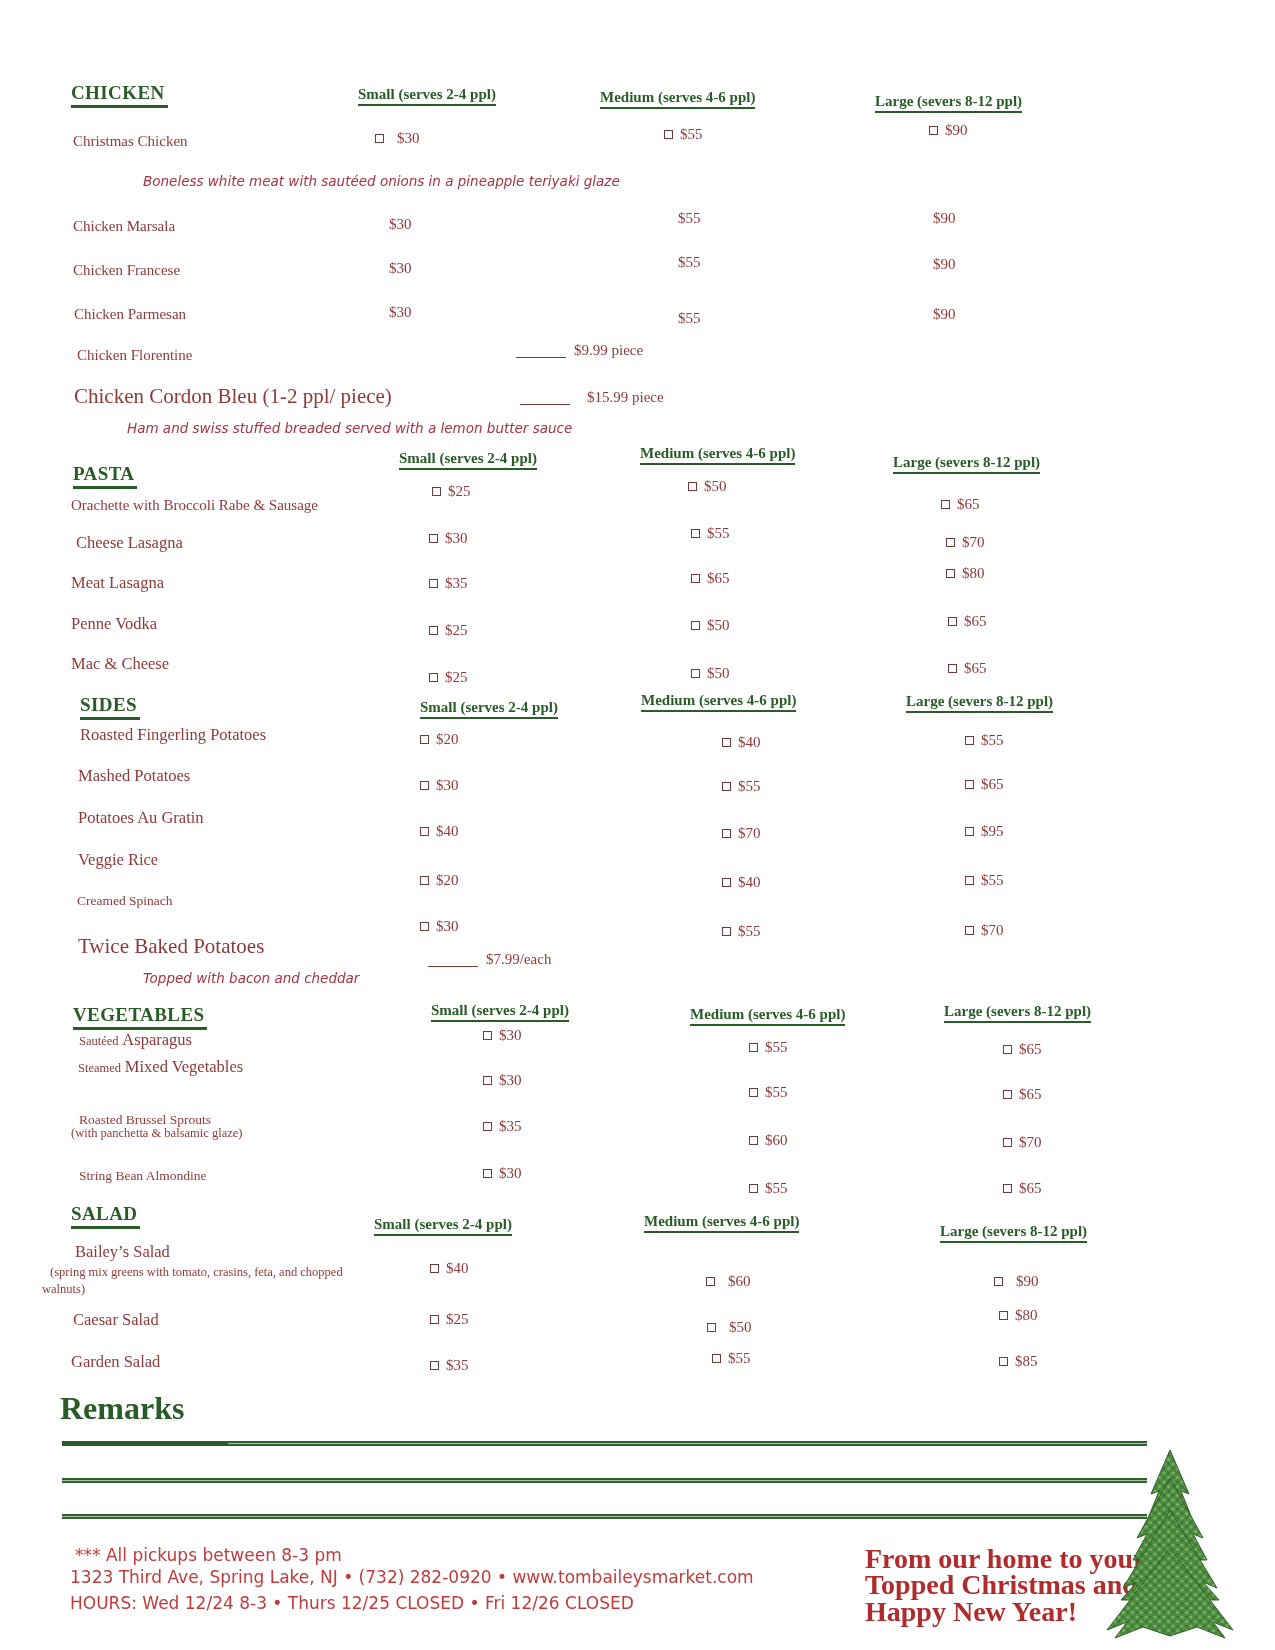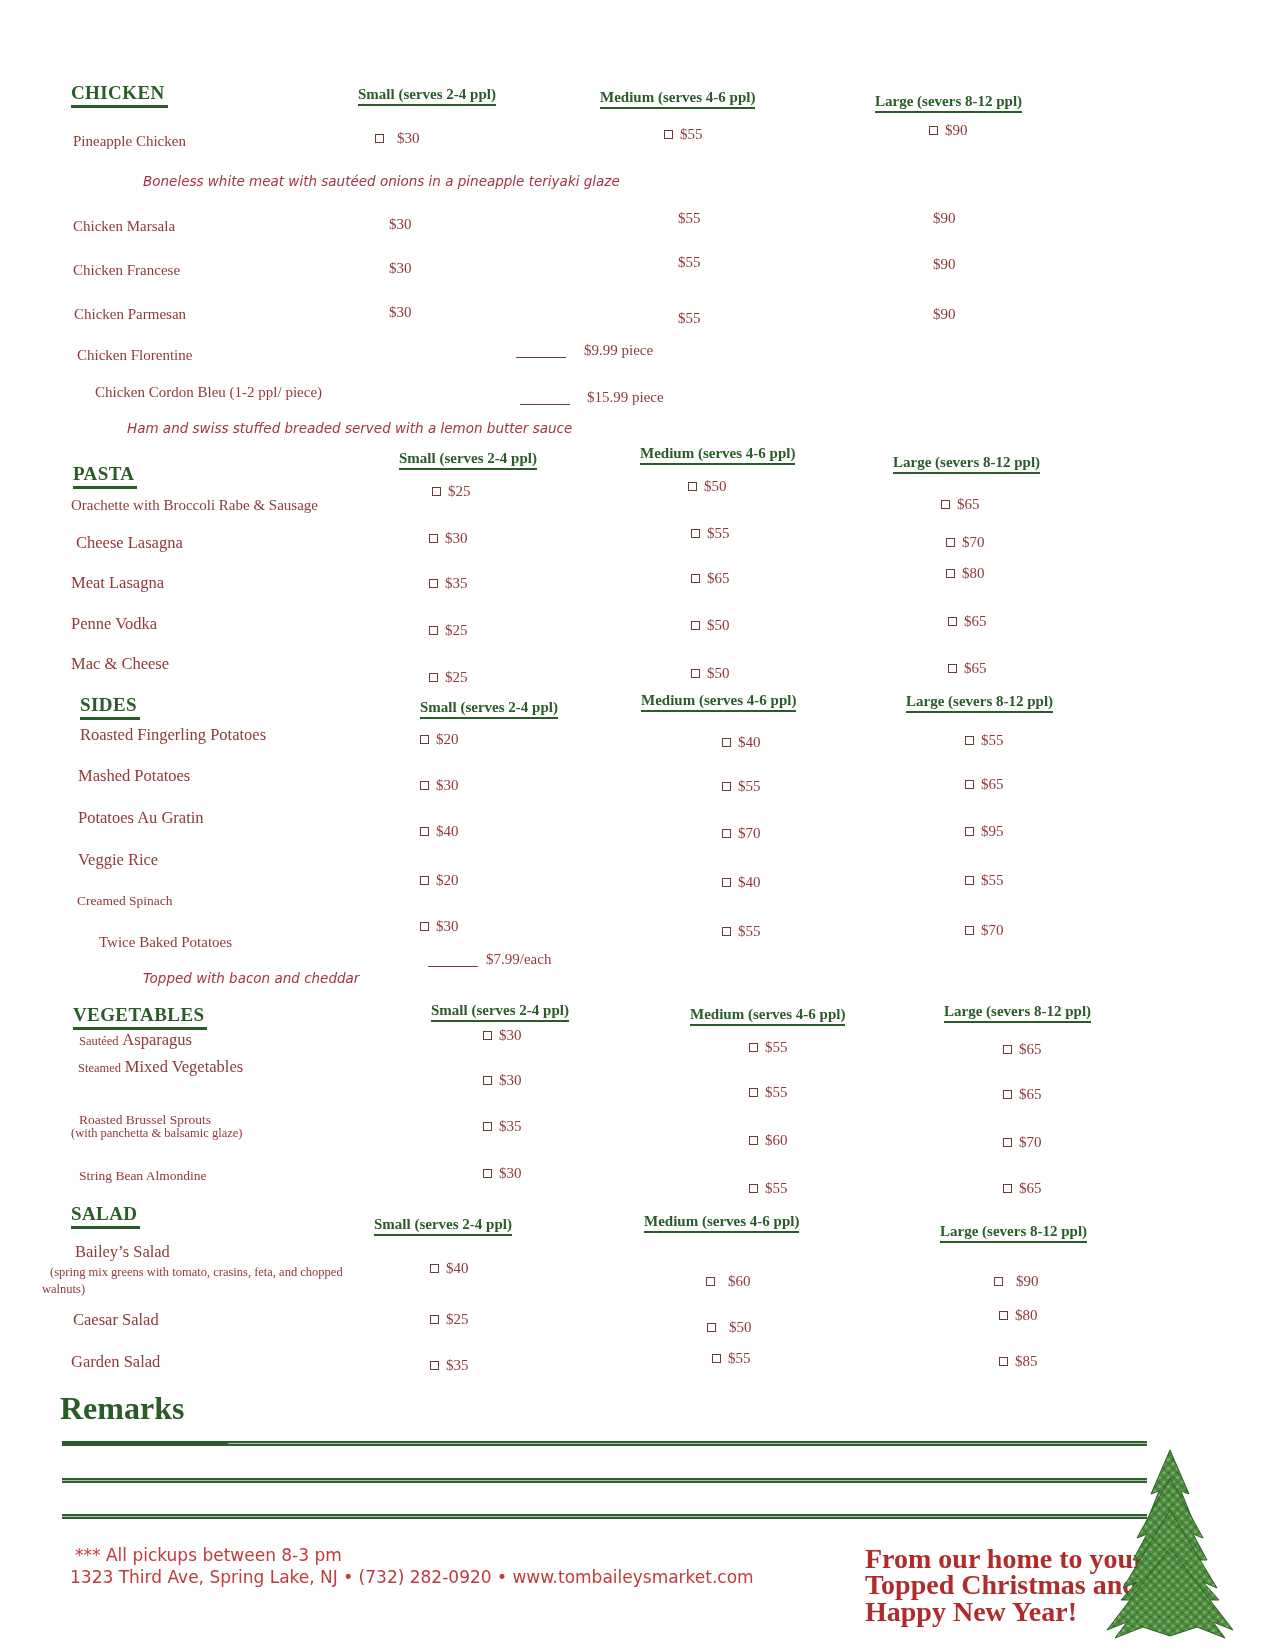--- a/index.html
+++ b/index.html
@@ -5,21 +5,21 @@
   html,body { margin:0; padding:0; background:#fff; }
   .page { position:relative; width:1243px; height:1650px; background:#fff;
           font-family:"Liberation Serif", serif; overflow:hidden; }
 
   .sec  { position:absolute; color:#2a5c28; font-weight:bold; font-size:19px;
           letter-spacing:.4px; border-bottom:3px solid #2a5c28; padding:0 3px 1px 0; white-space:nowrap; }
   .ch   { position:absolute; color:#2a5c28; font-weight:bold; font-size:15px;
           border-bottom:2px solid #2a5c28; padding-bottom:1px; white-space:nowrap; }
   .it   { position:absolute; color:#8e3a39; font-size:15px; white-space:nowrap; }
   .it-md{ font-size:16.5px; }
-  .it-lg{ font-size:15px;margin-left:21px; }
+  .it-lg{ font-size:21px; }
   .it-sm{ font-size:13.5px; }
   .pr   { position:absolute; color:#8e3a39; font-size:15px; display:flex;
           align-items:center; gap:7px; white-space:nowrap; }
   .gap-w{ gap:13px; }
   .chk  { width:7px; height:7px; border:1.5px solid #6f3c3c; background:#fff; flex:none; }
   .blank{ display:inline-block; width:50px; height:13px; border-bottom:1.5px solid #7c3b3b; flex:none; }
   .desc { position:absolute; color:#a53342; font-style:italic; font-size:13.5px;
           font-family:"DejaVu Sans","Liberation Sans",sans-serif; white-space:nowrap; }
   .note { position:absolute; color:#8e3a39; font-size:12.5px; white-space:nowrap; }
   .pfx  { font-size:12.5px; }
@@ -35,21 +35,21 @@
 </head>
 <body>
 
 <div class="page">
 
   <div class="sec" style="left:71px;top:82px">CHICKEN</div>
   <div class="ch" style="left:358px;top:86px">Small (serves 2-4 ppl)</div>
   <div class="ch" style="left:600px;top:89px">Medium (serves 4-6 ppl)</div>
   <div class="ch" style="left:875px;top:93px">Large (severs 8-12 ppl)</div>
 
-  <div class="it" style="left:73px;top:133px">Pineapple Chicken</div>
+  <div class="it" style="left:73px;top:133px">Christmas Chicken</div>
   <div class="pr gap-w" style="left:375px;top:130px">
       <span class="chk"></span>
       <span>$30</span>
     </div>
   <div class="pr" style="left:664px;top:126px">
       <span class="chk"></span>
       <span>$55</span>
     </div>
   <div class="pr" style="left:929px;top:122px">
       <span class="chk"></span>
@@ -84,21 +84,21 @@
       <span>$30</span>
     </div>
   <div class="pr" style="left:678px;top:310px">
       <span>$55</span>
     </div>
   <div class="pr" style="left:933px;top:306px">
       <span>$90</span>
     </div>
 
   <div class="it" style="left:77px;top:347px">Chicken Florentine</div>
-  <div class="pr" style="left:516px;top:342px;gap:18px">
+  <div class="pr" style="left:516px;top:342px;gap:8px">
       <span class="blank"></span>
       <span>$9.99 piece</span>
     </div>
 
   <div class="it it-lg" style="left:74px;top:384px">Chicken Cordon Bleu (1-2 ppl/ piece)</div>
   <div class="pr" style="left:520px;top:389px;gap:17px">
       <span class="blank"></span>
       <span>$15.99 piece</span>
     </div>
   <div class="desc" style="left:127px;top:420px">Ham and swiss stuffed breaded served with a lemon butter sauce</div>
@@ -372,20 +372,21 @@
     </div>
 
   <div class="remarks" style="left:60px;top:1390px">Remarks</div>
   <div class="rule-solid" style="left:62px;top:1441px;width:166px"></div>
   <div class="rule" style="left:228px;top:1441px;width:919px"></div>
   <div class="rule" style="left:62px;top:1478px;width:1085px"></div>
   <div class="rule" style="left:62px;top:1514px;width:1085px"></div>
 
   <div class="foot" style="left:75px;top:1545px">*** All pickups between 8-3 pm</div>
   <div class="foot" style="left:70px;top:1567px">1323 Third Ave, Spring Lake, NJ • (732) 282-0920 • www.tombaileysmarket.com</div>
+  <div class="foot" style="left:70px;top:1593px">HOURS: Wed  12/24 8-3  • Thurs 12/25 CLOSED  • Fri 12/26 CLOSED</div>
 
   <div class="greet" style="left:865px;top:1543px">From our home to yours,</div>
   <div class="greet" style="left:865px;top:1569px">Topped Christmas and</div>
   <div class="greet" style="left:865px;top:1596px">Happy New Year!</div>
 
   <svg class="tree" width="170" height="195" viewBox="0 0 170 195">
     <defs>
       <pattern id="treep" width="9" height="9" patternUnits="userSpaceOnUse">
         <rect width="9" height="9" fill="#4e8a40"></rect>
         <circle cx="2.5" cy="2.5" r="1.6" fill="#77b262"></circle>

